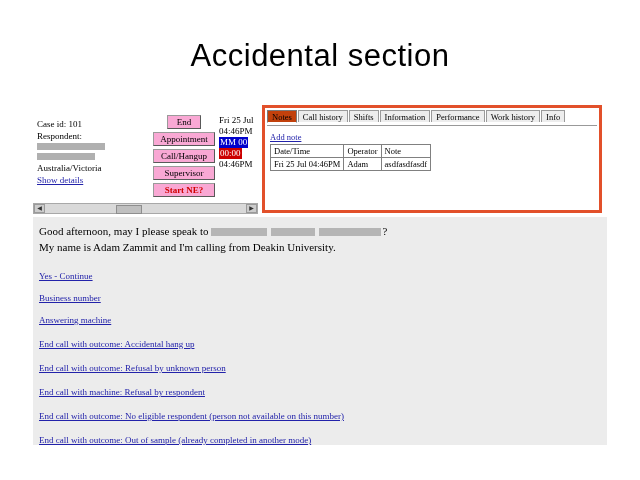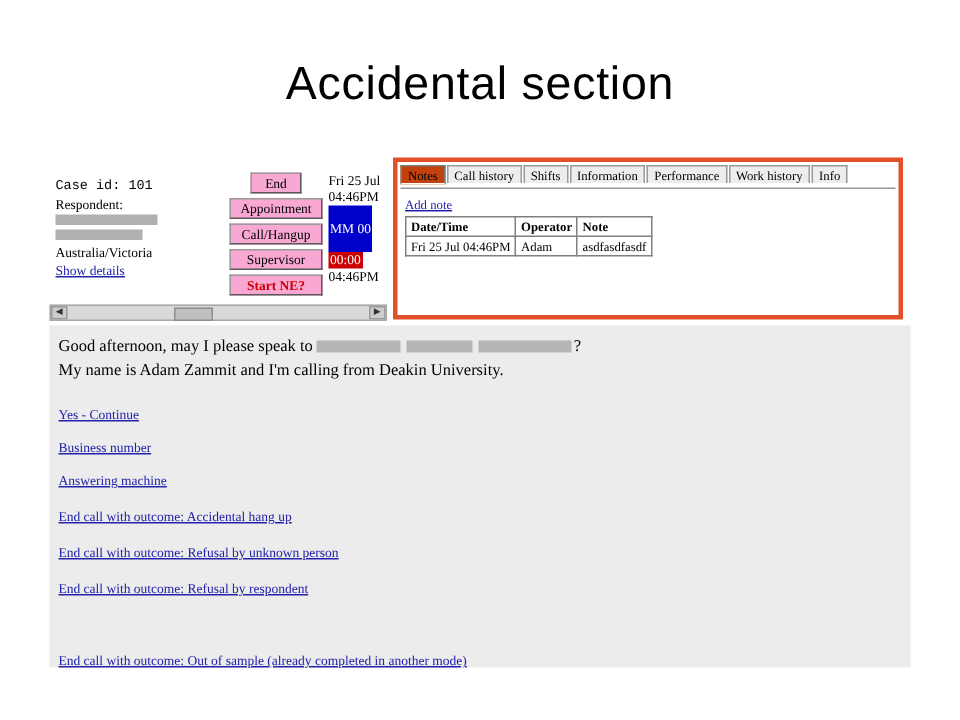--- a/index.html
+++ b/index.html
@@ -41,21 +41,21 @@
     position: absolute;
     left: 0;
     top: 0;
     width: 225px;
     height: 108px;
     background: #ffffff;
     font-family: "Liberation Serif", serif;
     font-size: 9px;
     color: #000000;
   }
-  .case-id { position: absolute; left: 4px; top: 14px; font-family: Liberation Mono, monospace; }
+  .case-id { position: absolute; left: 4px; top: 14px; }
   .respondent { position: absolute; left: 4px; top: 26px; }
   .redact1 {
     position: absolute; left: 4px; top: 38px;
     width: 68px; height: 7px;
     background: #b0b0b0;
   }
   .redact2 {
     position: absolute; left: 4px; top: 48px;
     width: 58px; height: 7px;
     background: #b0b0b0;
@@ -96,21 +96,21 @@
   
   .time-col {
     position: absolute;
     left: 186px;
     top: 10px;
     width: 40px;
     font-size: 9px;
     line-height: 11px;
     text-align: left;
   }
-  .hl-blue  { background: #0000cc; color: #ffffff; padding: 10px 1px; display: inline-block; }
+  .hl-blue  { background: #0000cc; color: #ffffff; padding: 0 1px; display: inline-block; }
   .hl-red   { background: #cc0000; color: #ffffff; padding: 0 1px; display: inline-block; }
 
   
   .hscroll {
     position: absolute;
     left: 0;
     top: 98px;
     width: 225px;
     height: 11px;
     background: #d9d9d9;
@@ -185,21 +185,21 @@
   table.notes-table th,
   table.notes-table td {
     border: 1px solid #808080;
     padding: 0 3px;
     text-align: left;
     font-weight: normal;
     height: 12px;
     background: #ffffff;
     color: #000;
   }
-  table.notes-table th { font-weight: bold; }
+  table.notes-table th { font-weight: normal; }
 
   
   .script {
     position: absolute;
     left: 0;
     top: 112px;
     width: 574px;
     height: 228px;
     background: #ececec;
     font-family: "Liberation Serif", serif;
@@ -305,17 +305,18 @@
     <div class="script-line l1">
       <span>Good afternoon, may I please speak to</span><span class="rd rd-a"></span><span class="rd rd-b"></span><span class="rd rd-c"></span><span>?</span>
     </div>
     <div class="script-line l2">My name is Adam Zammit and I'm calling from Deakin University.</div>
 
     <div class="choice c0">Yes - Continue</div>
     <div class="choice c1">Business number</div>
     <div class="choice c2">Answering machine</div>
     <div class="choice c3">End call with outcome: Accidental hang up</div>
     <div class="choice c4">End call with outcome: Refusal by unknown person</div>
-    <div class="choice c5">End call with outcome: Refusal by respondent</div>
+    <div class="choice c5">End call with machine: Refusal by respondent</div>
+    <div class="choice c6">End call with outcome: No eligible respondent (person not available on this number)</div>
     <div class="choice c7">End call with outcome: Out of sample (already completed in another mode)</div>
   </div>
 
 </div>
 
 </body></html>

